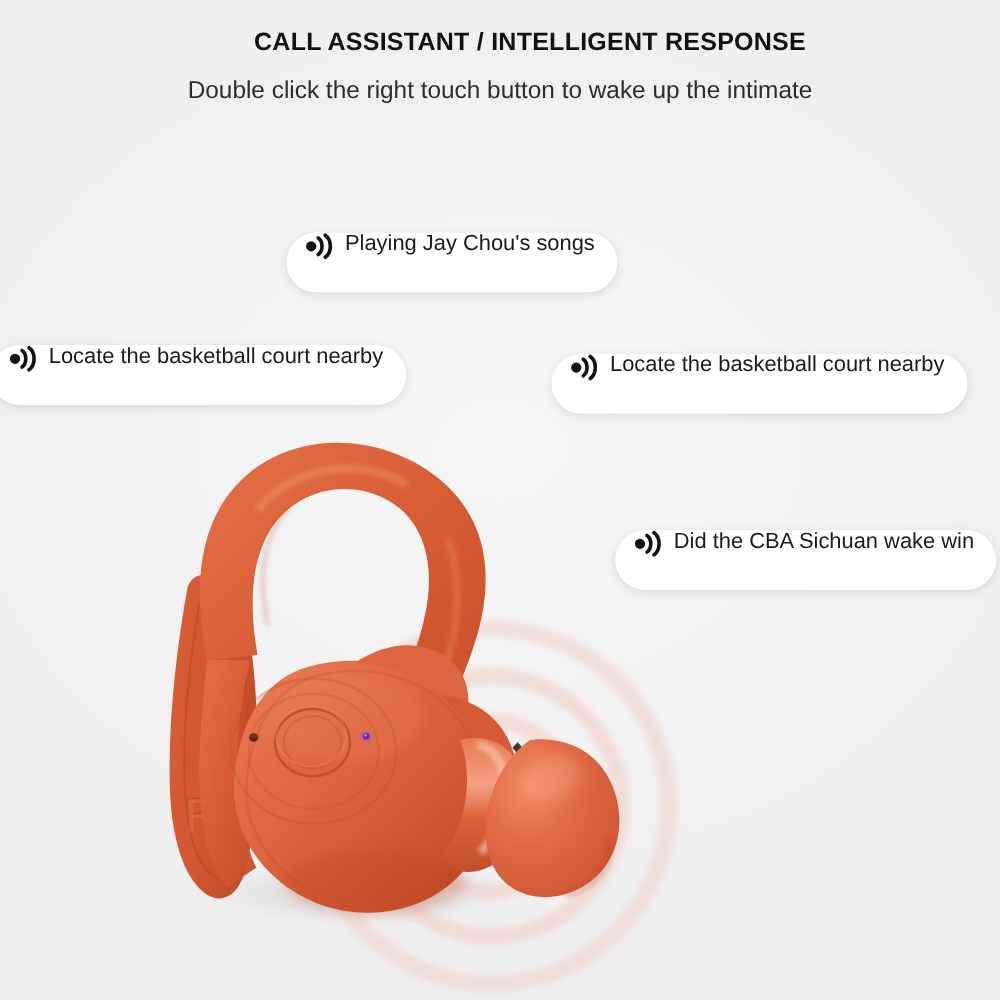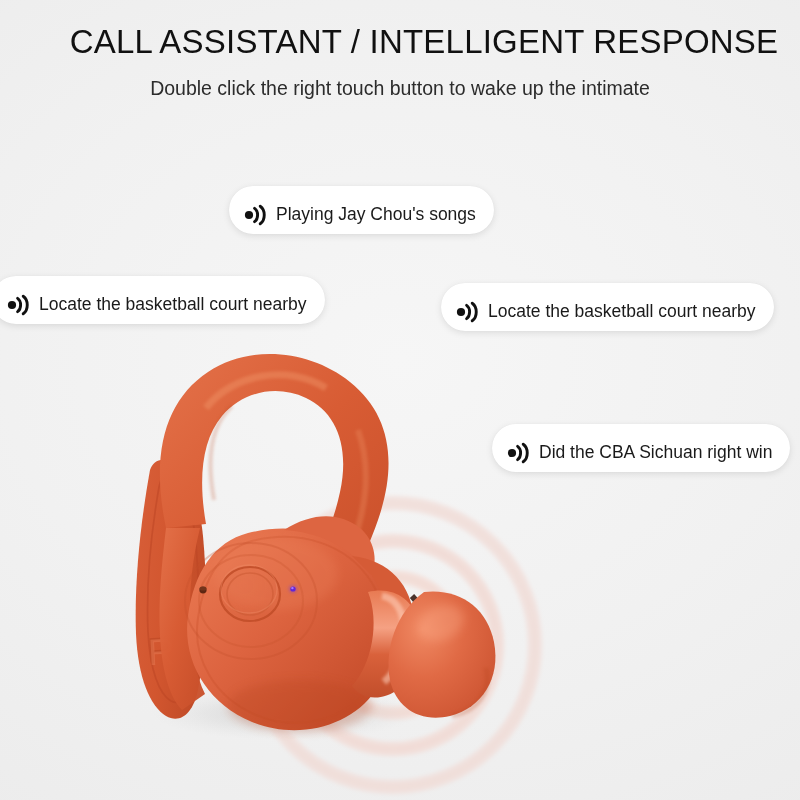--- a/index.html
+++ b/index.html
@@ -26,48 +26,47 @@
 
   
   #header {
     position: absolute;
     left: 0;
     top: 22px;
     width: 800px;
     text-align: center;
   }
   #title {
-    font-size: 33px;
-    font-weight: 400;
+    font-size: 20px;
+    font-weight: 700;
     letter-spacing: 0.2px;
     color: #111111;
     line-height: 1.2;
     white-space: nowrap;
     padding-left: 48px;
   }
   #subtitle {
     margin-top: 12px;
     font-size: 19.5px;
     font-weight: 400;
     color: #2c2c2c;
     line-height: 1.45;
   }
   .sub-line { display: block; }
 
   
   .bubble {
     position: absolute;
     display: flex;
-    align-items: center;
     background: #ffffff;
     border-radius: 999px;
     box-shadow: 0 2px 7px rgba(0,0,0,0.10), 0 0 1px rgba(0,0,0,0.06);
     box-sizing: border-box;
     height: 48px;
-    padding: 10px 18px 0 14px;
+    padding: 0 18px 0 14px;
     white-space: nowrap;
   }
   .bubble .wave-icon {
     flex: 0 0 auto;
     width: 26px;
     height: 22px;
     margin-right: 7px;
     display: block;
   }
   .bubble .bubble-text {
@@ -313,16 +312,16 @@
     </svg>
     <span class="bubble-text">Locate the basketball court nearby</span>
   </div>
 
   <div class="bubble" id="bubble-cba">
     <svg class="wave-icon" viewBox="0 0 26 22">
       <circle cx="6" cy="11" r="4.1" fill="#111111"></circle>
       <path d="M11.6 4.4 C 15.6 7.1, 15.6 14.9, 11.6 17.6" fill="none" stroke="#111111" stroke-width="2.9" stroke-linecap="round"></path>
       <path d="M17.2 2.2 C 22.6 6.0, 22.6 16.0, 17.2 19.8" fill="none" stroke="#111111" stroke-width="2.9" stroke-linecap="round"></path>
     </svg>
-    <span class="bubble-text">Did the CBA Sichuan right win</span>
+    <span class="bubble-text">Did the CBA Sichuan wake win</span>
   </div>
 
 </div>
 
 </body></html>

